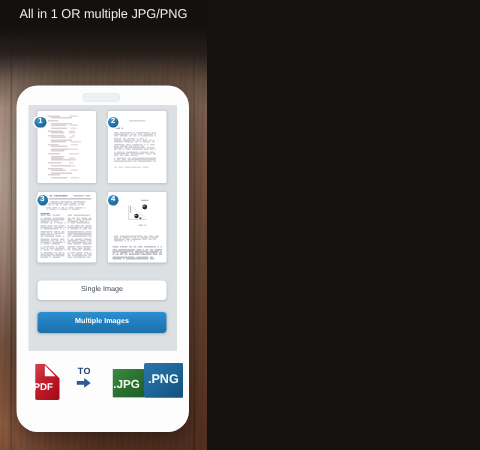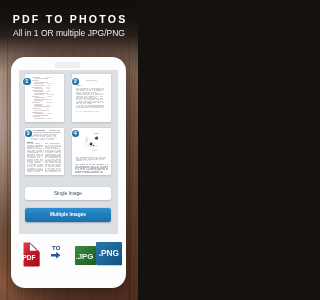--- a/index.html
+++ b/index.html
@@ -63,21 +63,20 @@
 <body>
 
 <div id="root">
   <div class="bg"></div>
   <div class="grain"></div>
   <div class="seam1"></div>
   <div class="seam2"></div>
   <div class="dark"></div>
 
   <div class="hdr">
-    <div class="t1">PDF TO PHOTOS</div>
     <div class="t2">All in 1 OR multiple JPG/PNG</div>
   </div>
 
   <div class="phone"></div>
   <div class="notch"></div>
 
   <div class="screen">
     <div class="card" id="c1" style="left:5.5px;top:3.8px;width:39px;height:48.4px">
         <div class="cc">
           <div class="ln" style="left: 7.6px; top: 3.2px; width: 7.5197px; height: 0.68px; background: rgb(217, 207, 210); opacity: 0.95;"></div>

